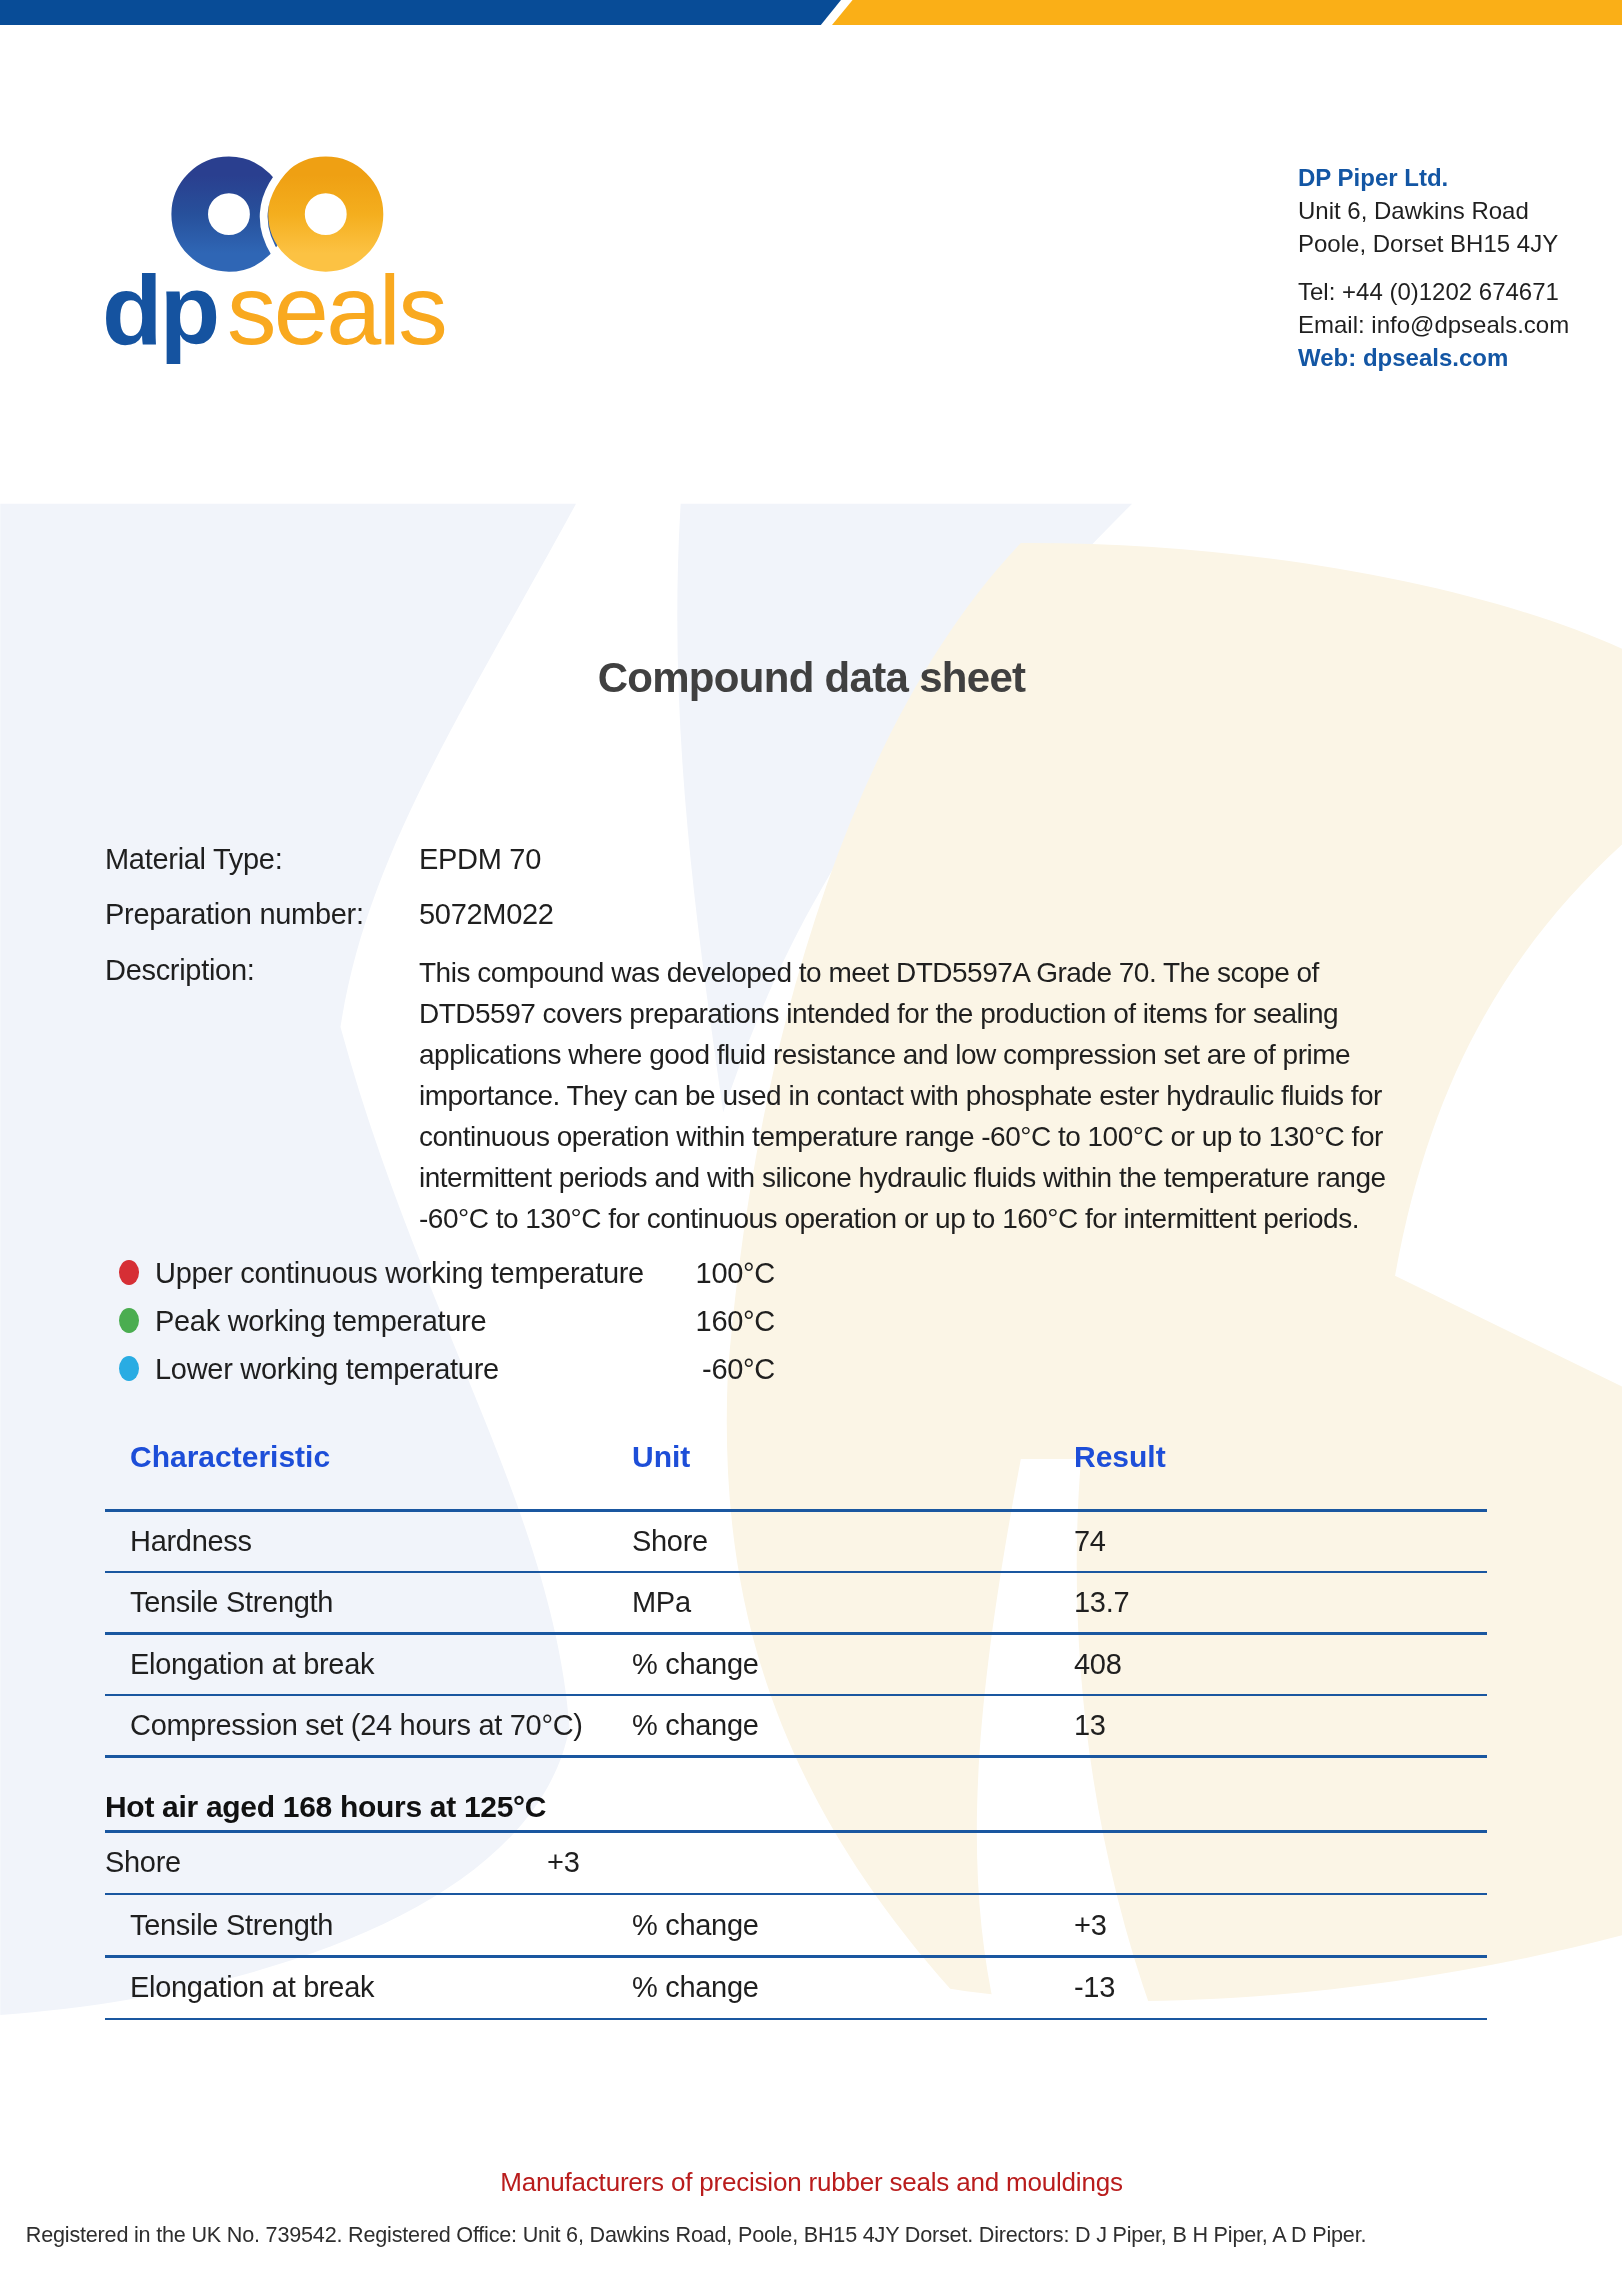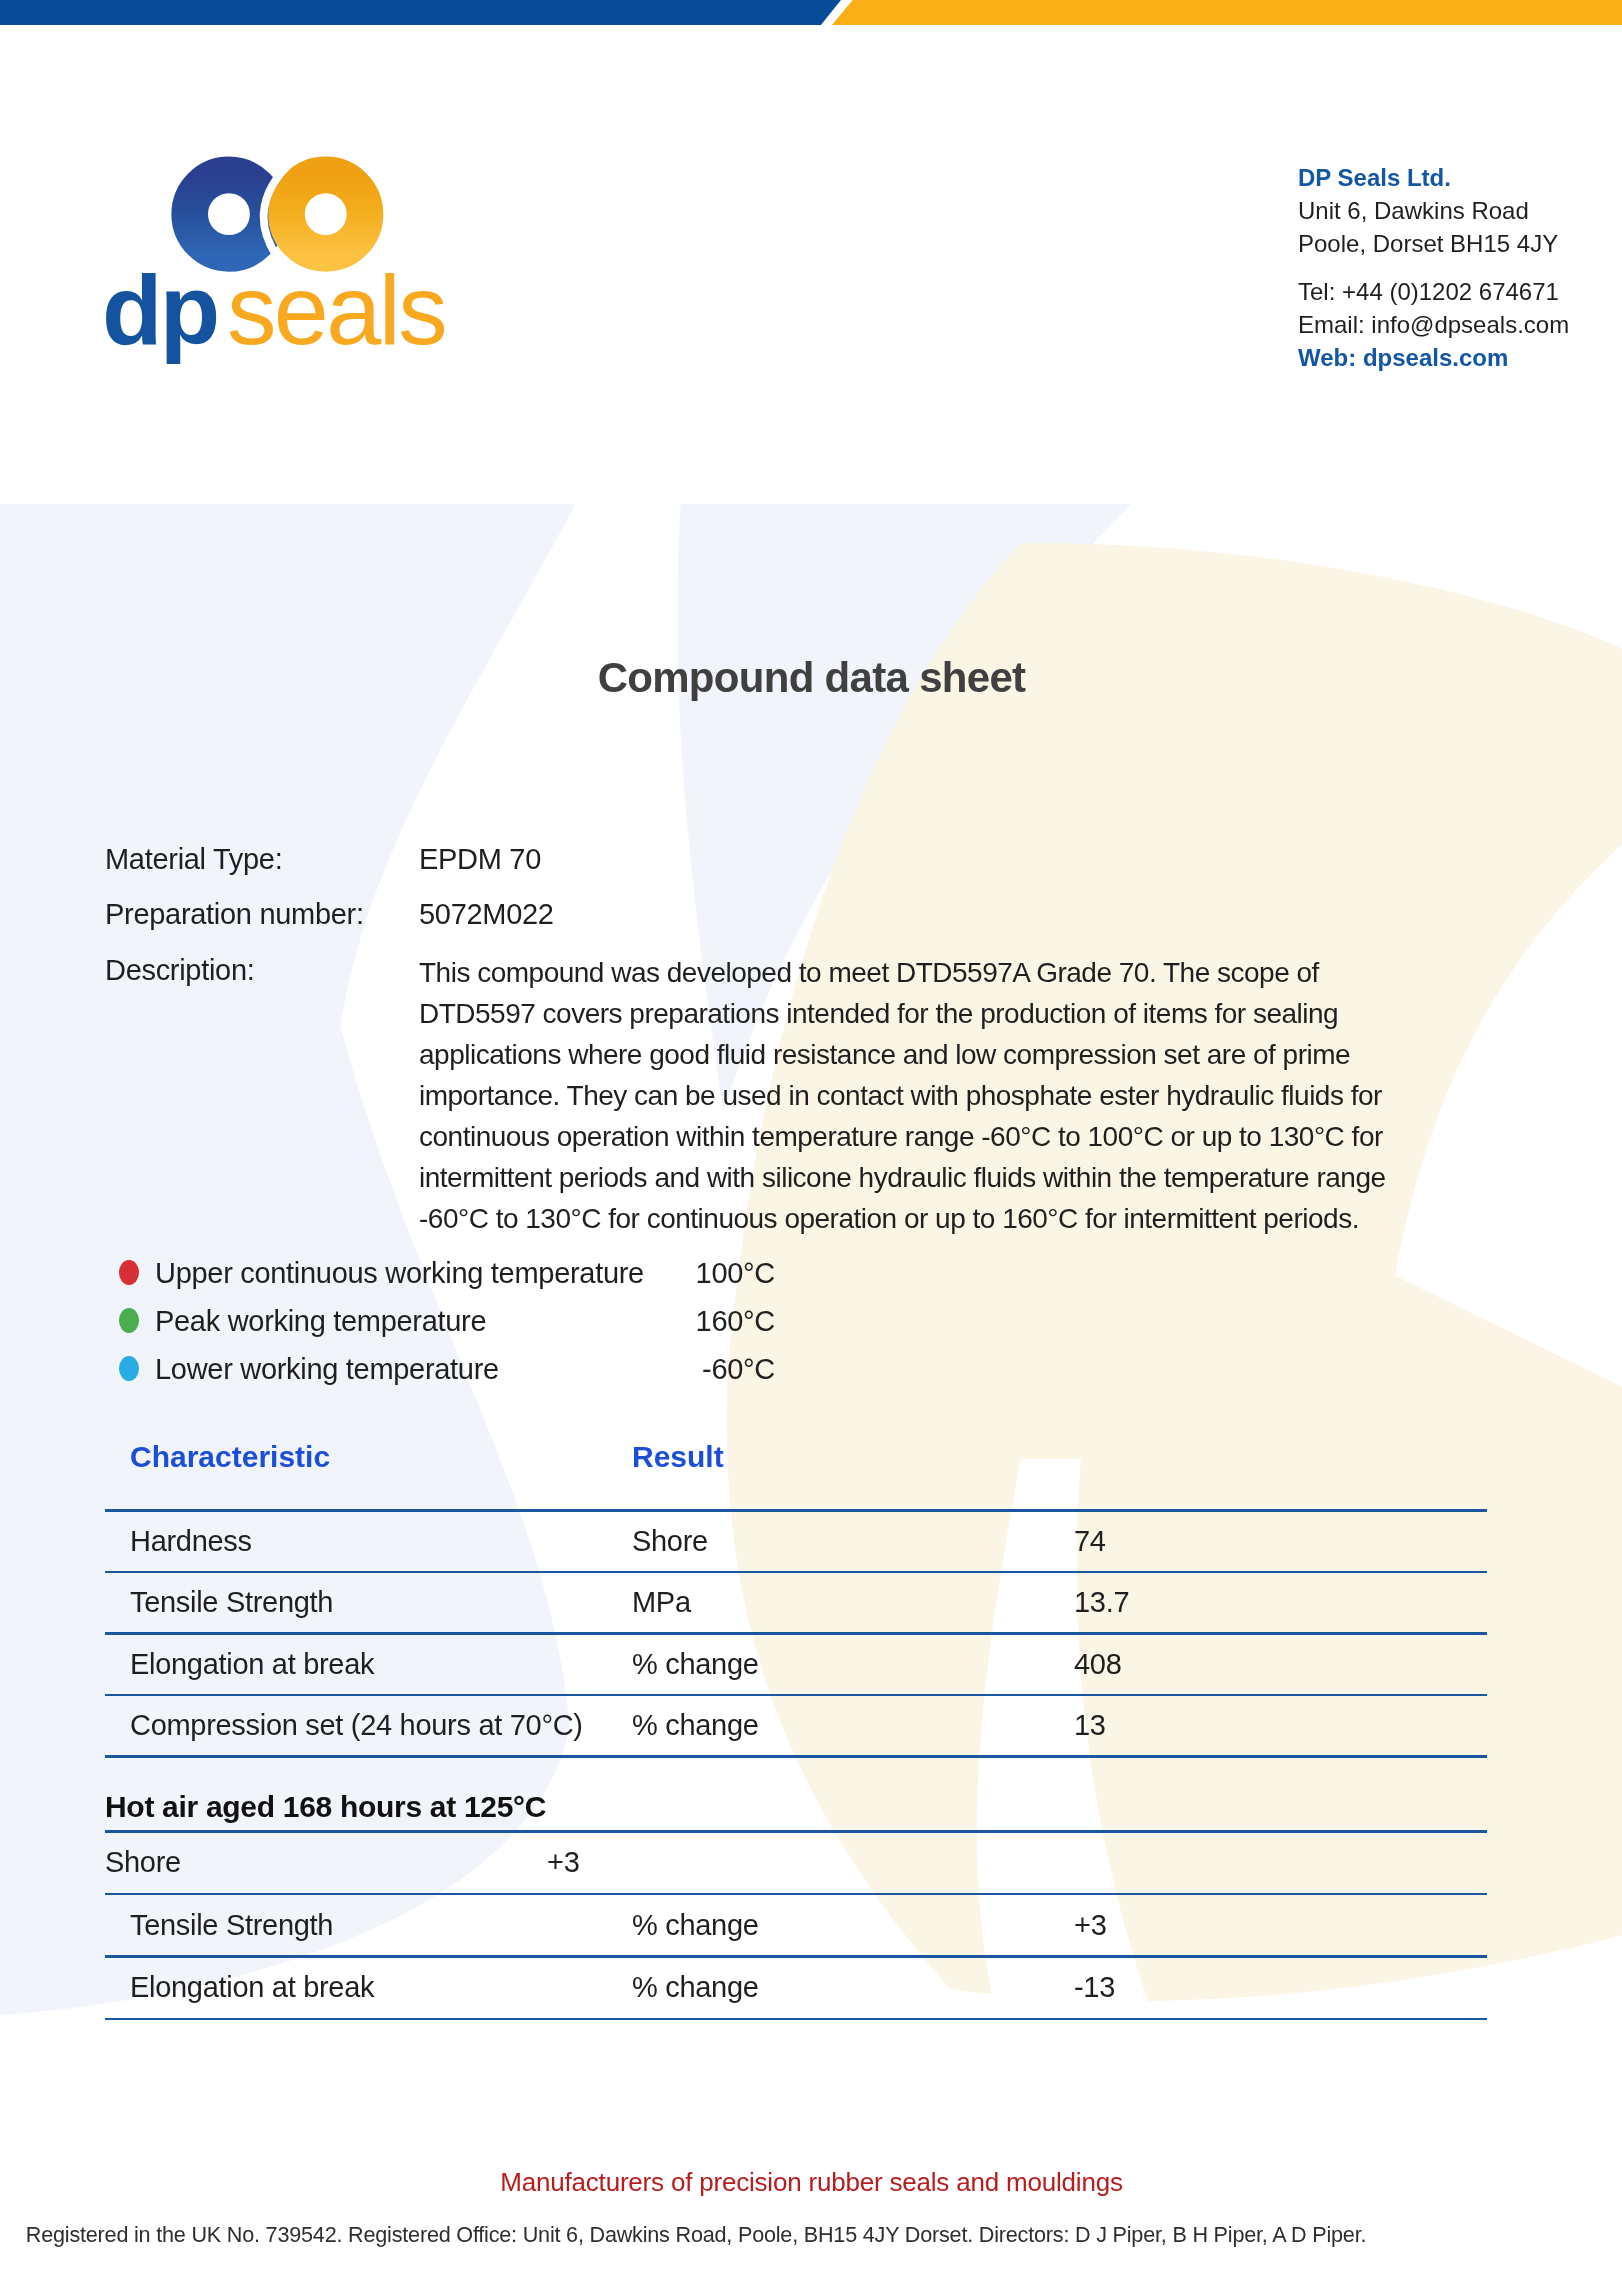--- a/index.html
+++ b/index.html
@@ -91,21 +91,21 @@
     </defs>
     <circle cx="110" cy="92" r="60" fill="none" stroke="url(#gb)" stroke-width="56"></circle>
     <circle cx="258" cy="92" r="60" fill="none" stroke="url(#go)" stroke-width="56"></circle>
     <path d="M212,6 C150,60 148,120 200,178" fill="none" stroke="#ffffff" stroke-width="12"></path>
   </svg>
   <div class="layer logo-text">
     <span class="logo-dp">dp</span><span class="logo-seals">seals</span>
   </div>
 
   <div class="layer contact">
-    <div class="co">DP Seals Ltd.</div>
+    <div class="co">DP Piper Ltd.</div>
     <div>Unit 6, Dawkins Road</div>
     <div>Poole, Dorset BH15 4JY</div>
     <div class="gap"></div>
     <div>Tel: +44 (0)1202 674671</div>
     <div>Email: info@dpseals.com</div>
     <div class="web">Web: dpseals.com</div>
   </div>
 
   <div class="layer doc-title">Compound data sheet</div>
 
@@ -132,20 +132,21 @@
     <div class="bullet-row">
       <span class="dot" style="background-color: rgb(41, 172, 227);"></span>
       <span class="bullet-label">Lower working temperature</span>
       <span class="bullet-value">-60°C</span>
     </div>
   </div>
 
   <div class="layer tbl tbl1">
     <div class="t-head">
       <div class="c1">Characteristic</div>
+      <div class="c2">Unit</div>
       <div class="c3">Result</div>
     </div>
     <div class="t-rule"></div>
     <div class="t-row">
       <div class="c1">Hardness</div>
       <div class="c2">Shore</div>
       <div class="c3">74</div>
     </div>
     <div class="t-rule"></div>
     <div class="t-row">

